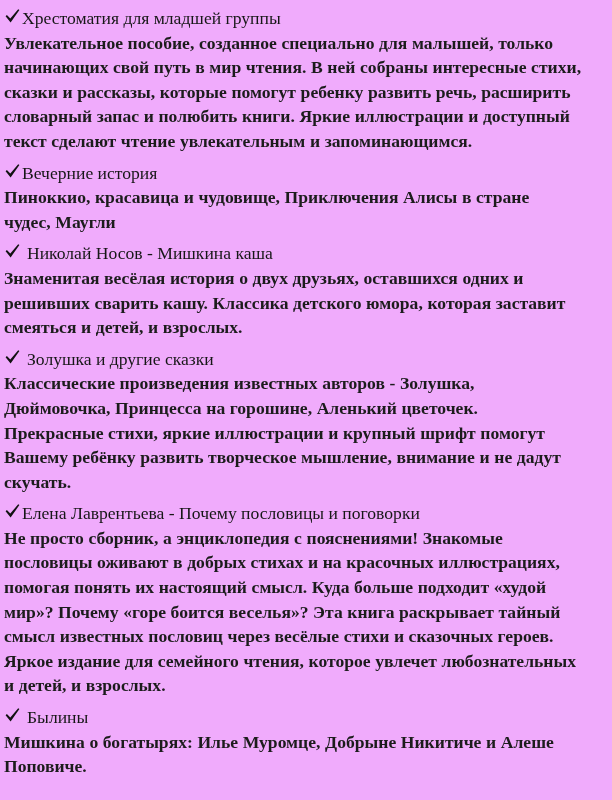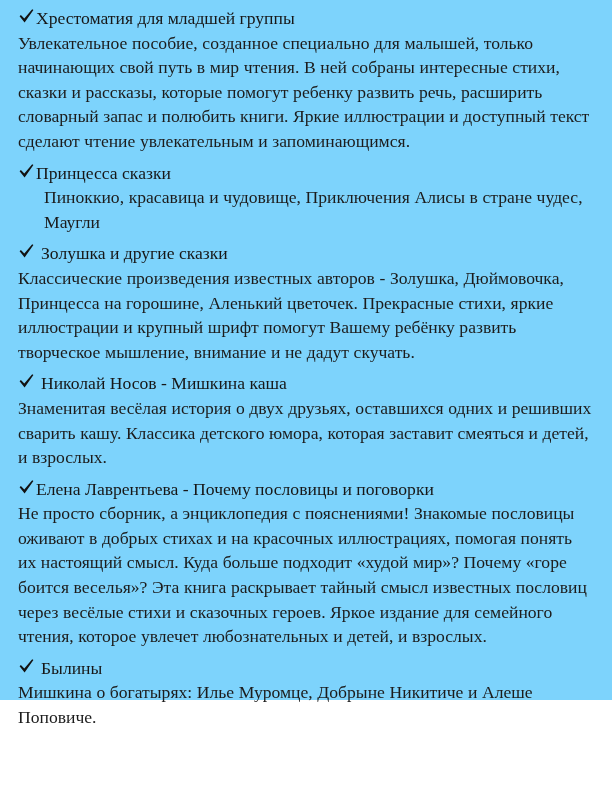--- a/index.html
+++ b/index.html
@@ -11,24 +11,24 @@
   body {
     width: 612px;
     height: 800px;
     overflow: hidden;
     font-family: "Liberation Serif", "DejaVu Serif", serif;
     color: #1a1a1a;
     -webkit-font-smoothing: antialiased;
   }
   .page {
     width: 612px;
-    height: 700px;
+    height: 800px;
     box-sizing: border-box;
-    padding: 6px 18px 0 18px;
-    background: #7dd3fc;
+    padding: 6px 18px 0 4px;
+    background: #f0abfc;
   }
   .section {
     margin: 0 0 7px 0;
   }
   .section:last-child {
     margin-bottom: 16px;
   }
   .heading {
     display: block;
     font-size: 17.6px;
@@ -54,27 +54,27 @@
   }
   .body-text {
     display: block;
     font-size: 17.6px;
     line-height: 24.6px;
     color: #1c1c1c;
     margin: 0;
     text-align: left;
     max-width: 578px;
     word-spacing: 0.2px;
+    font-weight: bold;
   }
   .tight {
     max-width: 566px;
   }
   .wide {
     max-width: 572px;
-    margin-left: 26px;
   }
 </style>
 </head>
 <body>
 
 <div class="page">
 
   <div class="section">
     <div class="heading">
       <span class="check-icon" aria-hidden="true">
@@ -85,45 +85,45 @@
     </div>
     <p class="body-text">Увлекательное пособие, созданное специально для малышей, только начинающих свой путь в мир чтения. В ней собраны интересные стихи, сказки и рассказы, которые помогут ребенку развить речь, расширить словарный запас и полюбить книги. Яркие иллюстрации и доступный текст сделают чтение увлекательным и запоминающимся.</p>
   </div>
 
   <div class="section">
     <div class="heading">
       <span class="check-icon" aria-hidden="true">
         <svg width="17" height="17" viewBox="0 0 17 17">
             <path d="M1.6 8.2 L2.9 6.9 L6.3 10.6 L14.2 1.2 L15.4 2.1 L6.6 14.4 Z" fill="currentColor"></path>
           </svg>
-      </span><span class="heading-text">Принцесса сказки</span>
+      </span><span class="heading-text">Вечерние история</span>
     </div>
     <p class="body-text wide">Пиноккио, красавица и чудовище, Приключения Алисы в стране чудес, Маугли</p>
+  </div>
+
+  <div class="section heading-gap">
+    <div class="heading heading-gap">
+      <span class="check-icon" aria-hidden="true">
+        <svg width="17" height="17" viewBox="0 0 17 17">
+            <path d="M1.6 8.2 L2.9 6.9 L6.3 10.6 L14.2 1.2 L15.4 2.1 L6.6 14.4 Z" fill="currentColor"></path>
+          </svg>
+      </span><span class="heading-text">Николай Носов - Мишкина каша</span>
+    </div>
+    <p class="body-text">Знаменитая весёлая история о двух друзьях, оставшихся одних и решивших сварить кашу. Классика детского юмора, которая заставит смеяться и детей, и взрослых.</p>
   </div>
 
   <div class="section heading-gap">
     <div class="heading heading-gap">
       <span class="check-icon" aria-hidden="true">
         <svg width="17" height="17" viewBox="0 0 17 17">
             <path d="M1.6 8.2 L2.9 6.9 L6.3 10.6 L14.2 1.2 L15.4 2.1 L6.6 14.4 Z" fill="currentColor"></path>
           </svg>
       </span><span class="heading-text">Золушка и другие сказки</span>
     </div>
     <p class="body-text tight">Классические произведения известных авторов - Золушка, Дюймовочка, Принцесса на горошине, Аленький цветочек. Прекрасные стихи, яркие иллюстрации и крупный шрифт помогут Вашему ребёнку развить творческое мышление, внимание и не дадут скучать.</p>
-  </div>
-
-  <div class="section heading-gap">
-    <div class="heading heading-gap">
-      <span class="check-icon" aria-hidden="true">
-        <svg width="17" height="17" viewBox="0 0 17 17">
-            <path d="M1.6 8.2 L2.9 6.9 L6.3 10.6 L14.2 1.2 L15.4 2.1 L6.6 14.4 Z" fill="currentColor"></path>
-          </svg>
-      </span><span class="heading-text">Николай Носов - Мишкина каша</span>
-    </div>
-    <p class="body-text">Знаменитая весёлая история о двух друзьях, оставшихся одних и решивших сварить кашу. Классика детского юмора, которая заставит смеяться и детей, и взрослых.</p>
   </div>
 
   <div class="section">
     <div class="heading">
       <span class="check-icon" aria-hidden="true">
         <svg width="17" height="17" viewBox="0 0 17 17">
             <path d="M1.6 8.2 L2.9 6.9 L6.3 10.6 L14.2 1.2 L15.4 2.1 L6.6 14.4 Z" fill="currentColor"></path>
           </svg>
       </span><span class="heading-text">Елена Лаврентьева - Почему пословицы и поговорки</span>
     </div>

